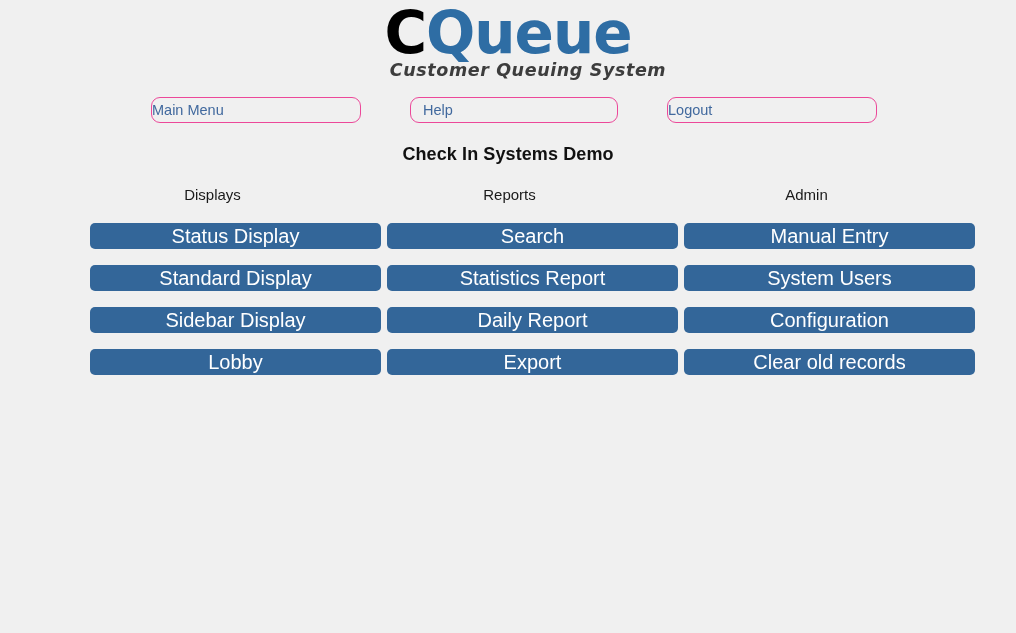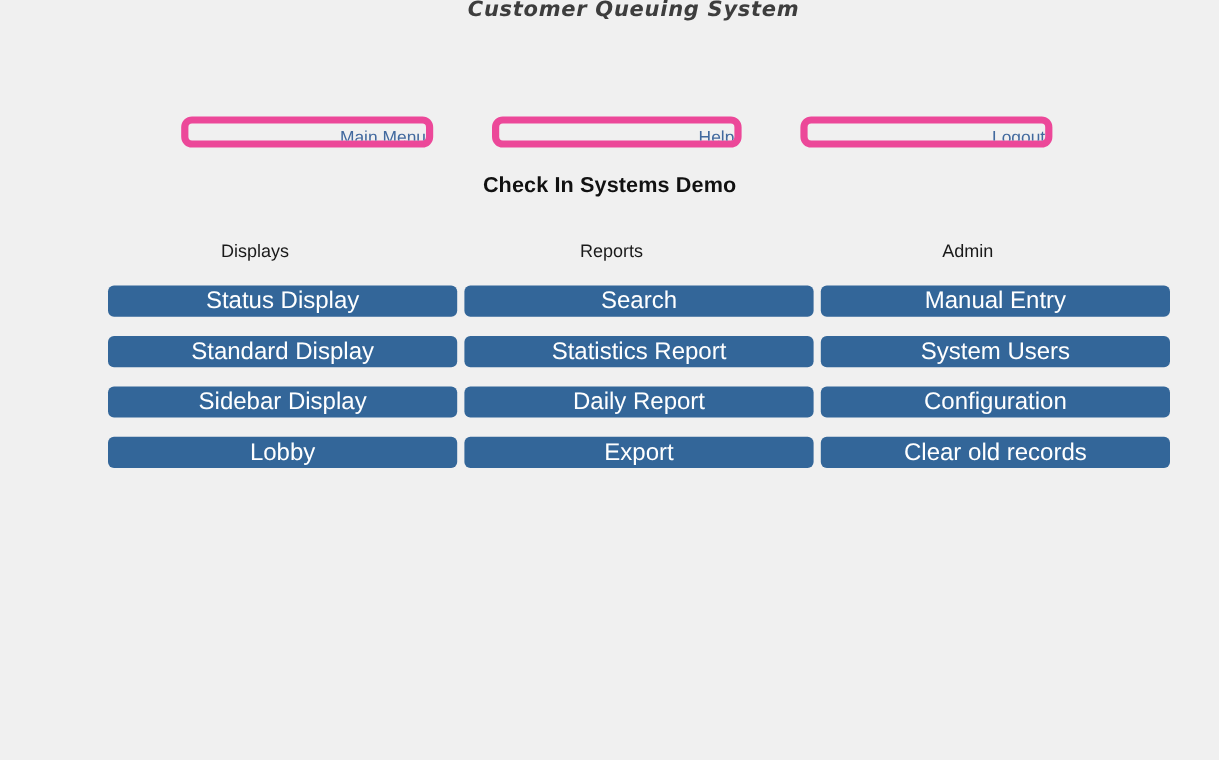--- a/index.html
+++ b/index.html
@@ -57,26 +57,26 @@
     top: 97px;
     width: 1016px;
     height: 26px;
   }
   .nav-btn {
     position: absolute;
     top: 0;
     height: 26px;
     line-height: 24px;
     background: #f0f0f0;
-    border: 6px solid #ec4899;
+    border: 1px solid #ec4899;
     border-radius: 9px;
     color: #41699e;
     font-family: "Liberation Sans", sans-serif;
     font-size: 14.5px;
-    text-align: right;
+    text-align: left;
     cursor: pointer;
     padding: 0;
     white-space: nowrap;
     overflow: hidden;
   }
   #nav-main-menu { left: 151px; width: 210px; }
   #nav-help      { left: 410px; width: 208px; padding-left: 12px; }
   #nav-logout    { left: 667px; width: 210px; }
 
   
@@ -91,21 +91,21 @@
     font-size: 18px;
     line-height: 22px;
     color: #111111;
     letter-spacing: 0.1px;
   }
 
   
   #columns {
     position: absolute;
     left: 0;
-    top: 201px;
+    top: 186px;
     width: 1016px;
     height: 260px;
   }
   .column {
     position: absolute;
     top: 0;
     width: 245px;
   }
   #column-displays { left: 90px; }
   #column-reports  { left: 387px; }
@@ -138,20 +138,21 @@
     padding: 0;
     white-space: nowrap;
     overflow: hidden;
   }
   .action-btn:last-child { margin-bottom: 0; }
 </style>
 </head>
 <body>
 
 <div id="logo-area">
+  <span id="logo-wordmark"><span class="logo-c">C</span><span class="logo-queue">Queue</span></span>
   <span id="logo-tagline">Customer Queuing System</span>
 </div>
 
 <div id="top-nav">
   <button class="nav-btn" id="nav-main-menu">Main Menu</button>
   <button class="nav-btn" id="nav-help">Help</button>
   <button class="nav-btn" id="nav-logout">Logout</button>
 </div>
 
 <div id="page-title">Check In Systems Demo</div>

